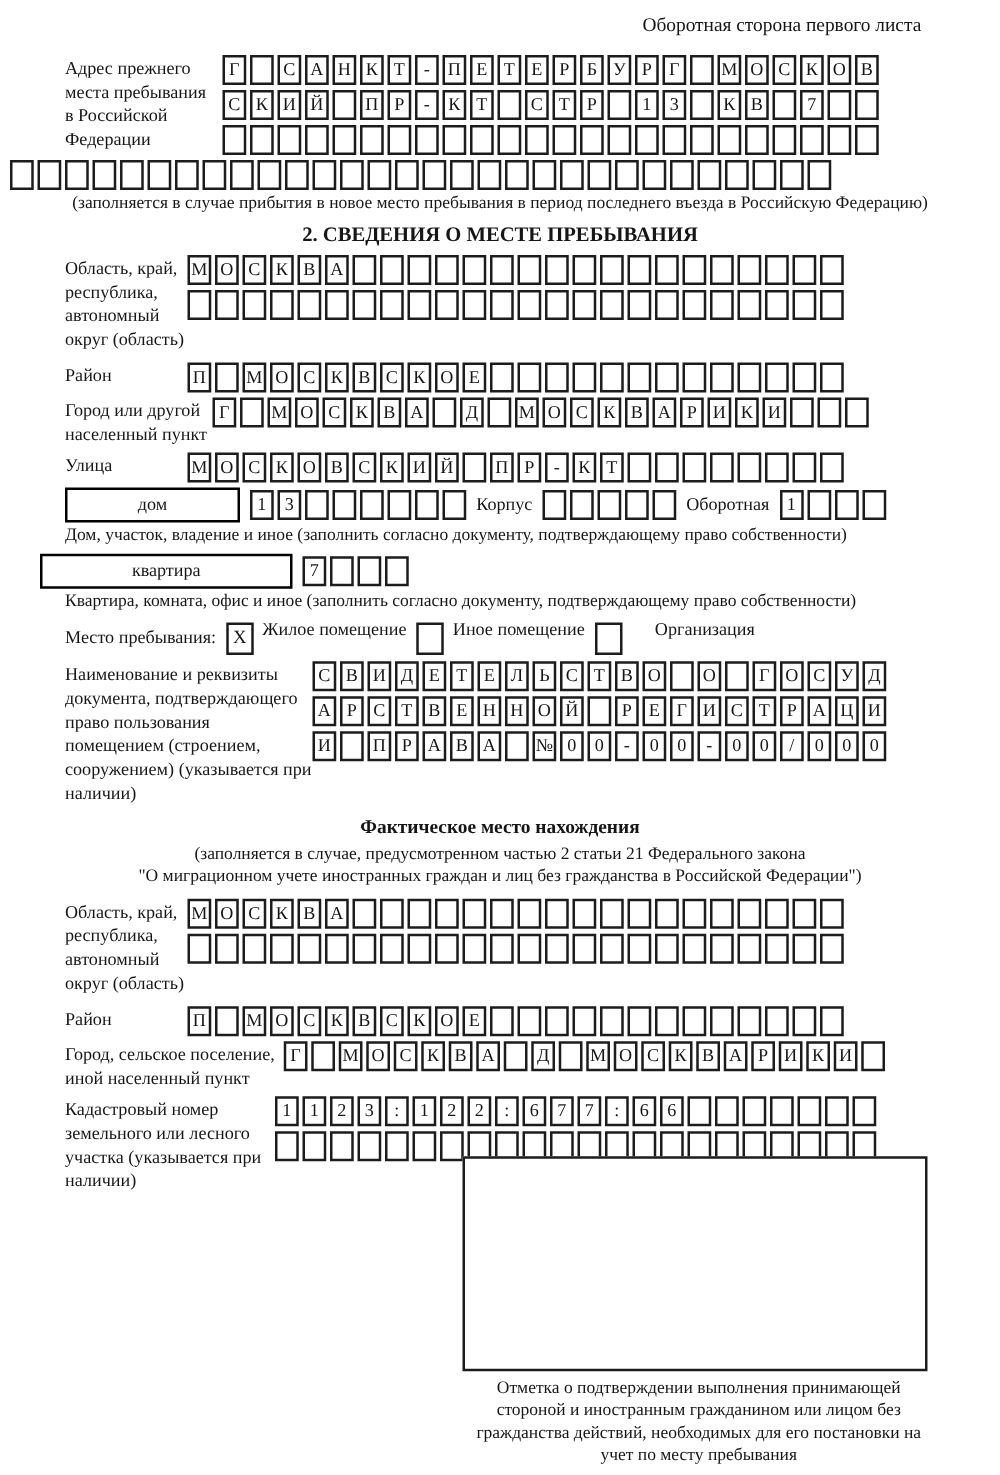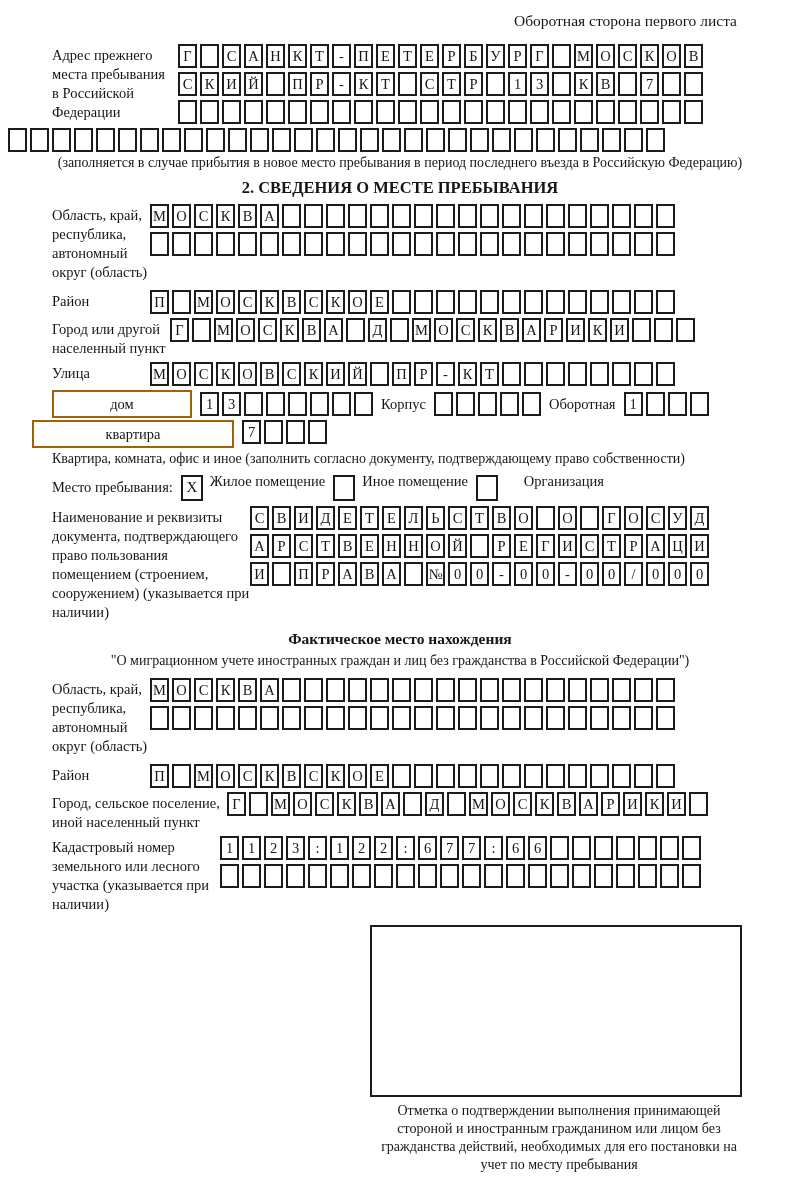--- a/index.html
+++ b/index.html
@@ -39,27 +39,27 @@
   .caption.center { text-align:center; }
   .caption.indent { padding-left:44px; margin-bottom:6px; }
 
   .heading { text-align:center; font-weight:bold; font-size:16.5px; margin:7px 0 6px 0; }
   .subheading { text-align:center; font-weight:bold; font-size:15.5px; margin:8px 0 4px 0; }
   .center-note { text-align:center; font-size:14px; line-height:18px; }
   .mb8 { margin-bottom:8px; }
 
   .house-row { display:flex; align-items:center; margin:2px 0 0 44px; }
   .label-box {
-    border:2px solid #a16207; height:28px;
+    border:2px solid #000000; height:28px;
     display:flex; align-items:center; justify-content:center;
     flex:none;
   }
   .house-box { width:140px; margin-right:8px; }
   .apt-box { width:202px; margin-right:8px; }
-  .apt-row { display:flex; margin:2px 0 0 24px; }
+  .apt-row { display:flex; align-items:center; margin:2px 0 0 24px; }
   .inline-label { margin:0 8px; white-space:nowrap; }
 
   .stay-row { display:flex; align-items:center; margin:3px 0 0 44px; }
   .stay-label { margin-right:8px; }
   .checkbox {
     width:22px; height:26px; flex:none;
     border:2px solid #1c1c1c;
     display:flex; align-items:center; justify-content:center;
     font-size:15px;
   }
@@ -370,20 +370,21 @@
         <span class="cell"></span>
       </div>
     <div class="inline-label">Оборотная</div>
     <div class="cells">
         <span class="cell">1</span>
         <span class="cell"></span>
         <span class="cell"></span>
         <span class="cell"></span>
       </div>
   </div>
+  <div class="caption indent">Дом, участок, владение и иное (заполнить согласно документу, подтверждающему право собственности)</div>
 
   <div class="apt-row">
     <div class="label-box apt-box">
       <span>квартира</span>
     </div>
     <div class="cells">
         <span class="cell">7</span>
         <span class="cell"></span>
         <span class="cell"></span>
         <span class="cell"></span>
@@ -470,20 +471,21 @@
           <span class="cell">0</span>
           <span class="cell">/</span>
           <span class="cell">0</span>
           <span class="cell">0</span>
           <span class="cell">0</span>
         </div>
     </div>
   </div>
 
   <div class="subheading">Фактическое место нахождения</div>
+  <div class="center-note">(заполняется в случае, предусмотренном частью 2 статьи 21 Федерального закона</div>
   <div class="center-note mb8">"О миграционном учете иностранных граждан и лиц без гражданства в Российской Федерации")</div>
 
   <div class="row mb8">
     <div class="label">Область, край, республика, автономный округ (область)</div>
     <div class="grid-col">
       <div class="cells">
           <span class="cell">М</span>
           <span class="cell">О</span>
           <span class="cell">С</span>
           <span class="cell">К</span>

